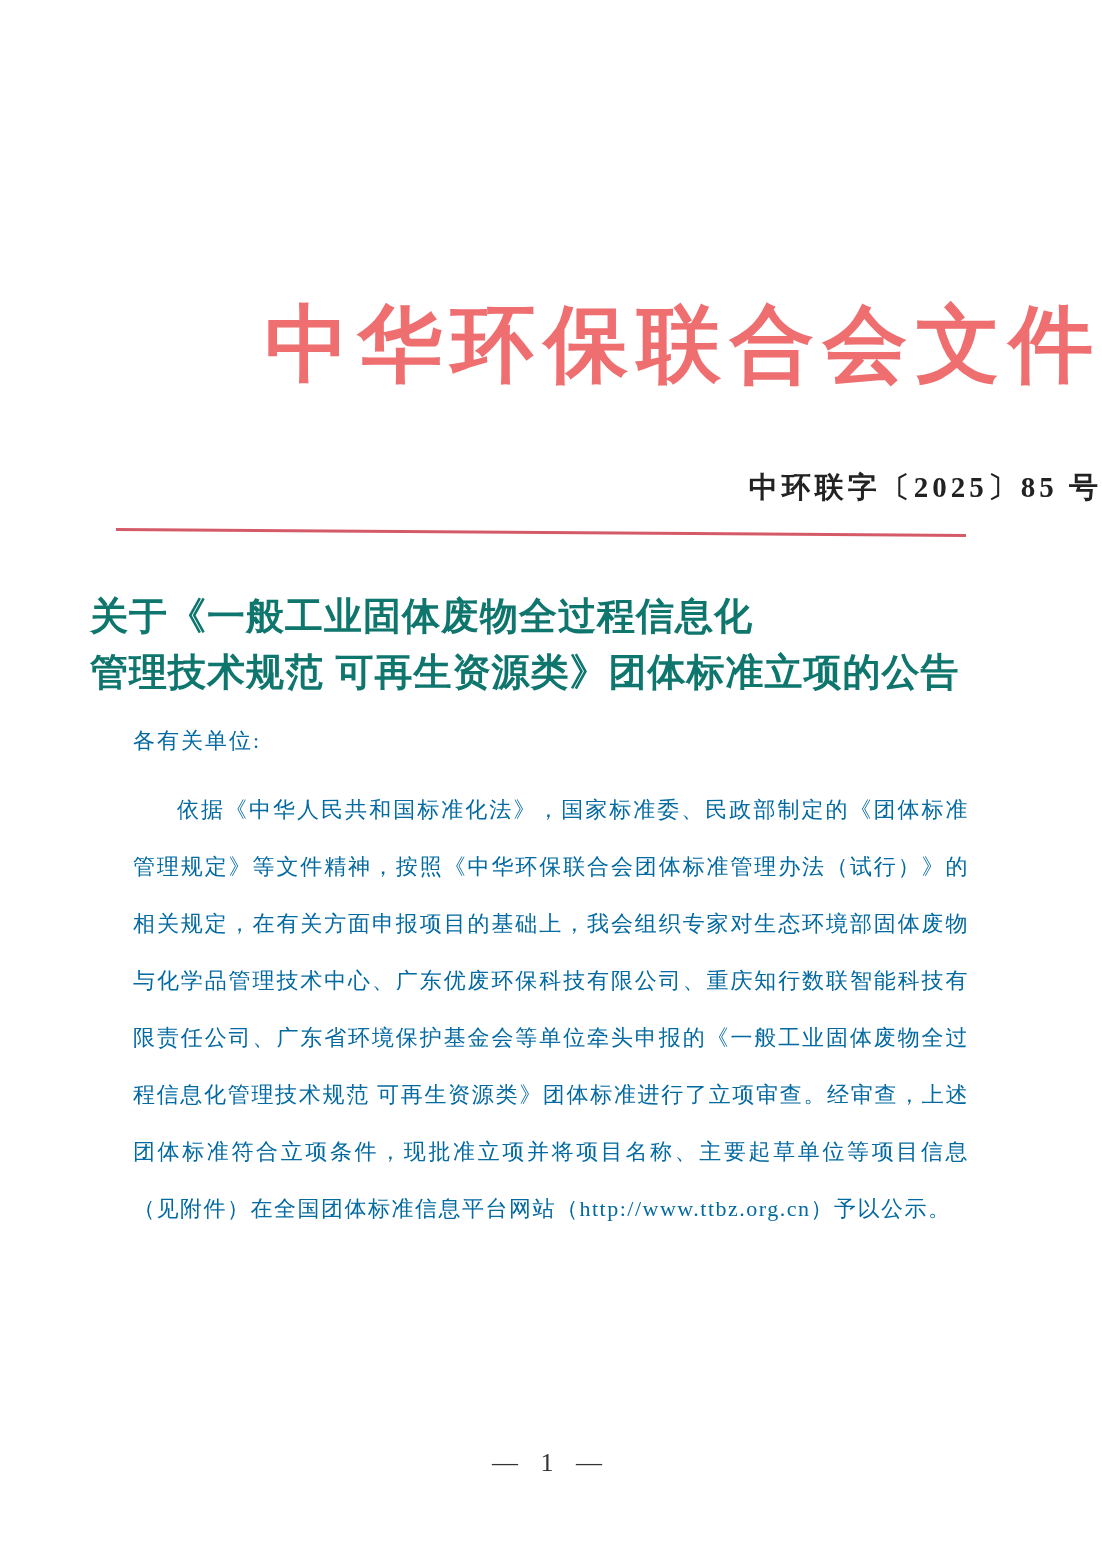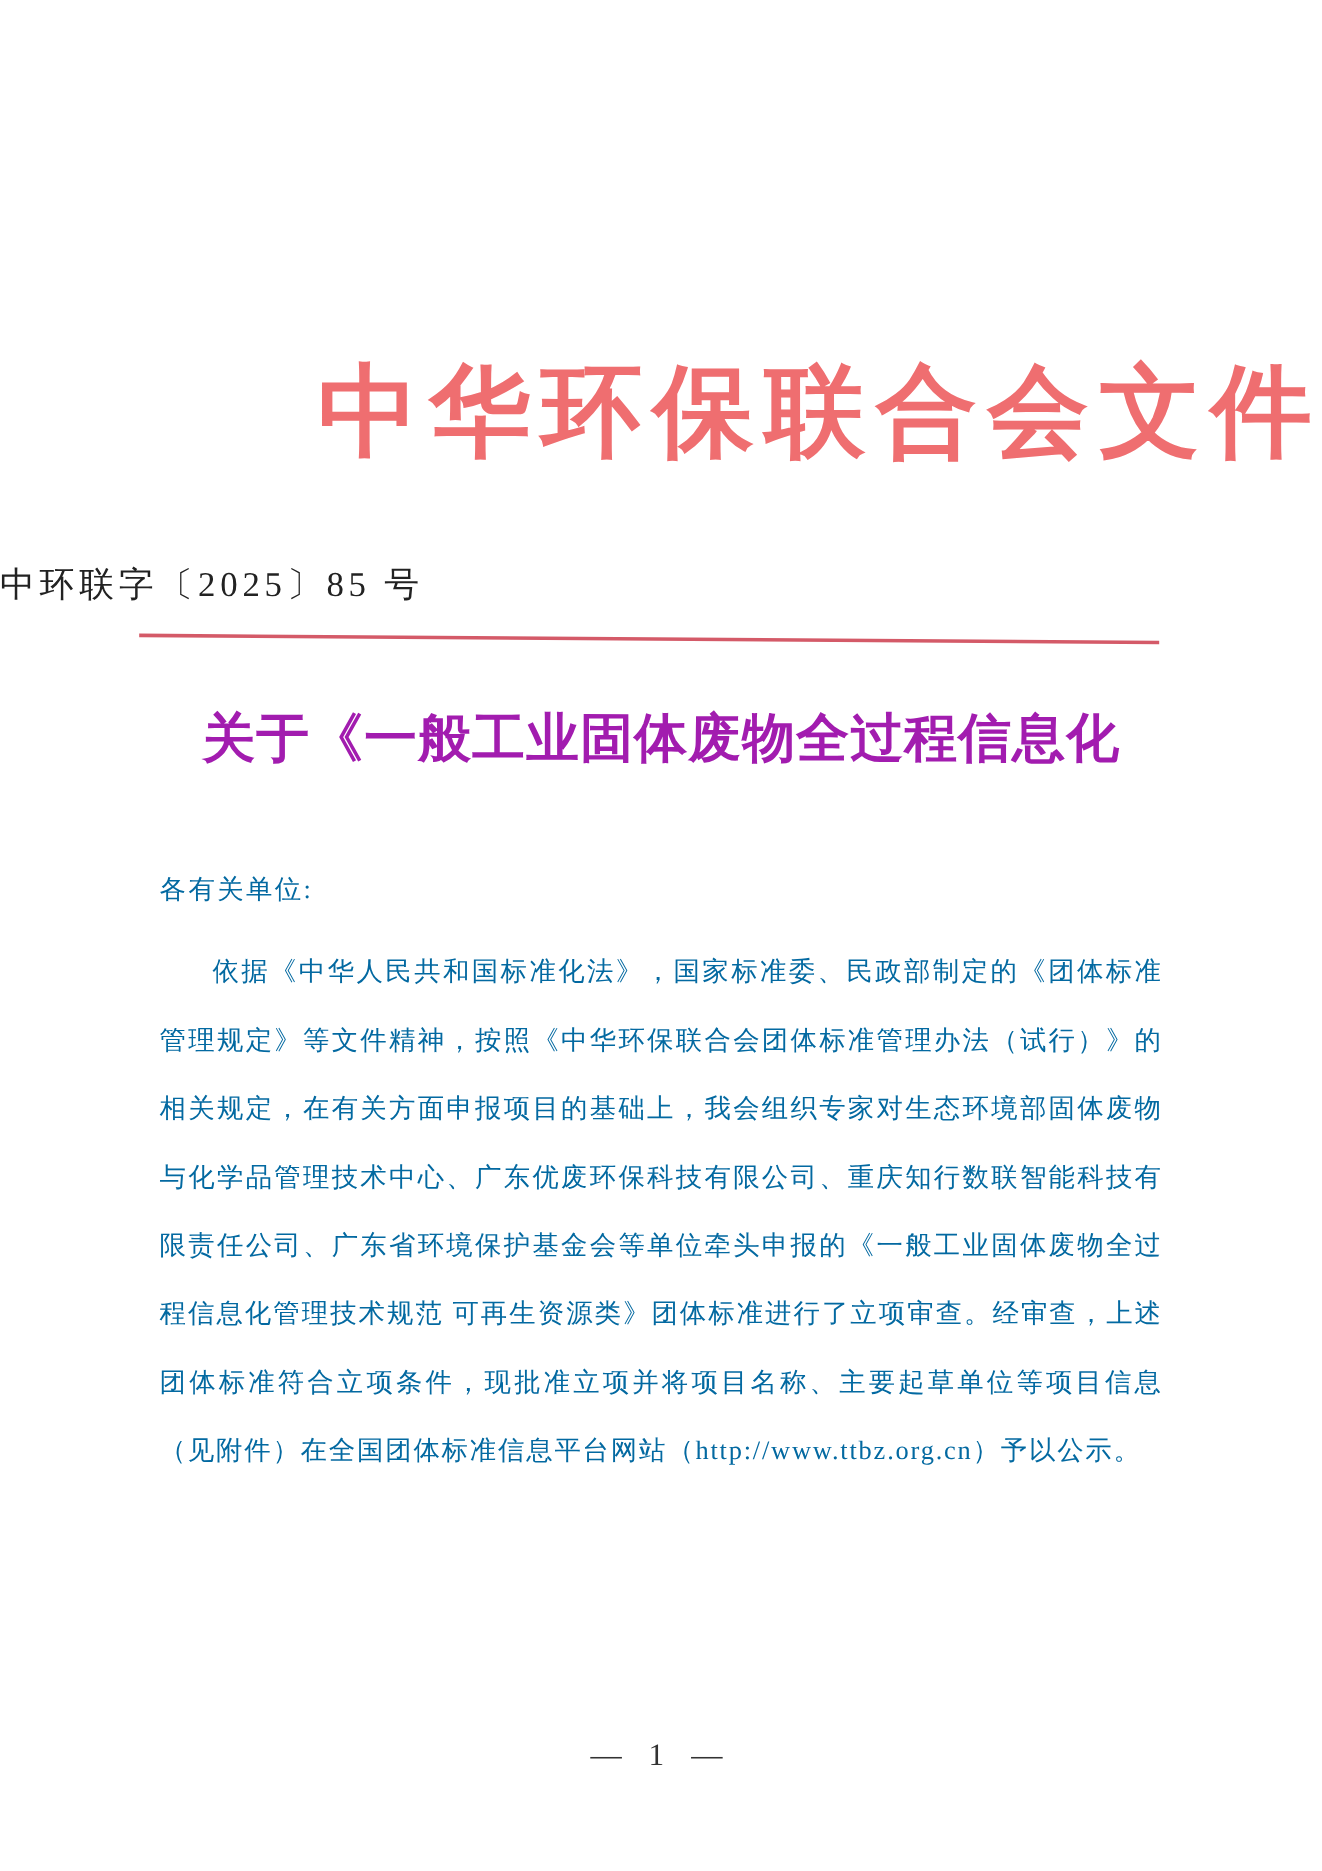--- a/index.html
+++ b/index.html
@@ -34,50 +34,51 @@
     line-height: 110px;
     color: #ef6e70;
     white-space: nowrap;
   }
   
   .doc-number {
     position: absolute;
     top: 468px;
     left: 0;
     width: 100%;
-    text-align: left;
+    text-align: right;
     font-size: 29px;
     letter-spacing: 4px;
     color: #222222;
     white-space: nowrap;
+    font-weight: bold;
   }
   
   .red-line {
     position: absolute;
     top: 528px;
     left: 116px;
     width: 850px;
     height: 3px;
     background: #d45a68;
     transform: rotate(0.4deg);
     transform-origin: left center;
   }
   
   .doc-title {
     position: absolute;
     top: 588px;
     left: 90px;
     width: 922px;
-    text-align: center;
+    text-align: left;
     font-family: "Liberation Sans", "DejaVu Sans", sans-serif;
     font-weight: bold;
-    font-size: 44px;
+    font-size: 38px;
     line-height: 56px;
     letter-spacing: 1px;
-    color: #a21caf;
+    color: #0f766e;
   }
   
   .body-block {
     position: absolute;
     top: 712px;
     left: 133px;
     width: 836px;
     font-size: 22px;
     line-height: 57px;
     color: #0369a1;
@@ -111,20 +112,21 @@
 <div class="page">
 
   <div class="org-title" style="color: rgb(239, 110, 112);">中华环保联合会文件</div>
 
   <div class="doc-number">中环联字〔2025〕85 号</div>
 
   <div class="red-line" style="background: rgb(212, 90, 104);"></div>
 
   <div class="doc-title">
     <div>关于《一般工业固体废物全过程信息化</div>
+    <div>管理技术规范 可再生资源类》团体标准立项的公告</div>
   </div>
 
   <div class="body-block">
     <p class="salutation">各有关单位:</p>
     <p class="para">依据《中华人民共和国标准化法》，国家标准委、民政部制定的《团体标准管理规定》等文件精神，按照《中华环保联合会团体标准管理办法（试行）》的相关规定，在有关方面申报项目的基础上，我会组织专家对生态环境部固体废物与化学品管理技术中心、广东优废环保科技有限公司、重庆知行数联智能科技有限责任公司、广东省环境保护基金会等单位牵头申报的《一般工业固体废物全过程信息化管理技术规范 可再生资源类》团体标准进行了立项审查。经审查，上述团体标准符合立项条件，现批准立项并将项目名称、主要起草单位等项目信息（见附件）在全国团体标准信息平台网站（http://www.ttbz.org.cn）予以公示。</p>
   </div>
 
   <div class="page-number">— 1 —</div>
 
 </div>

